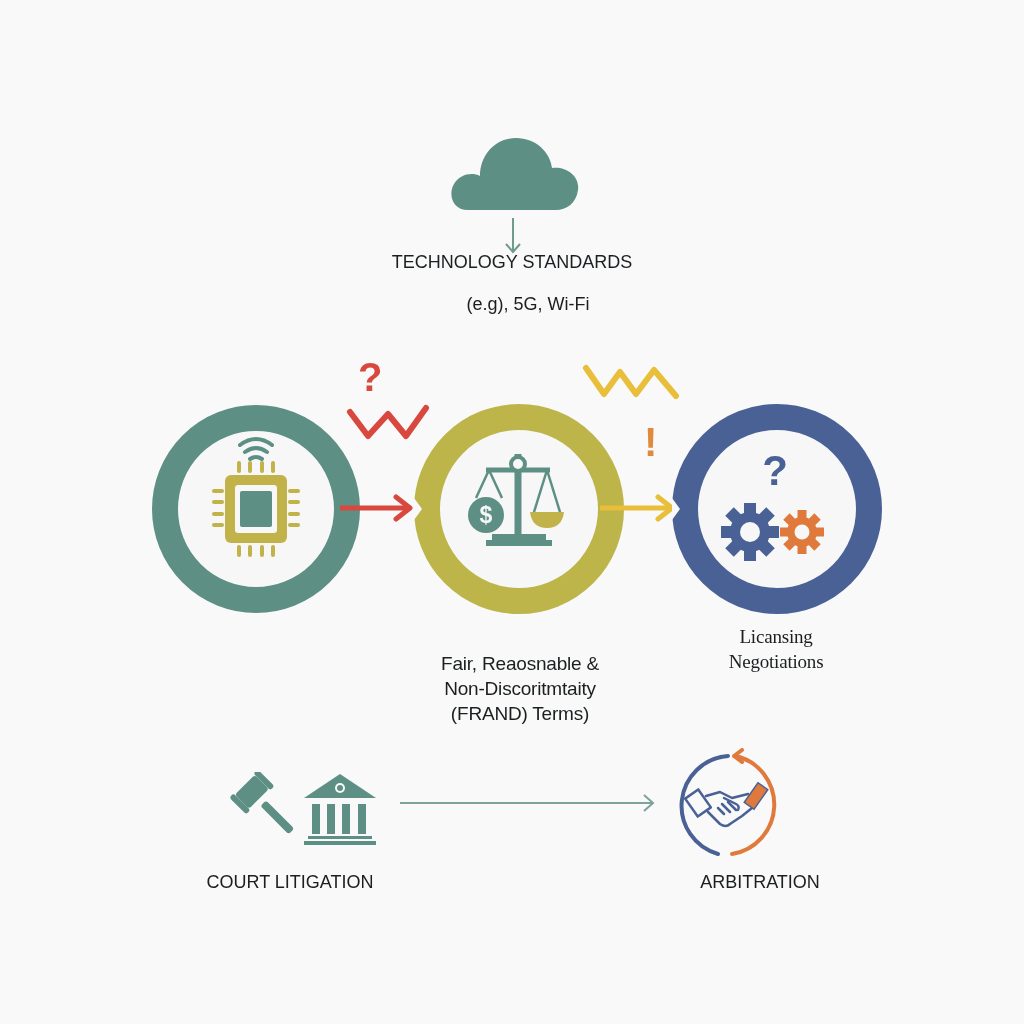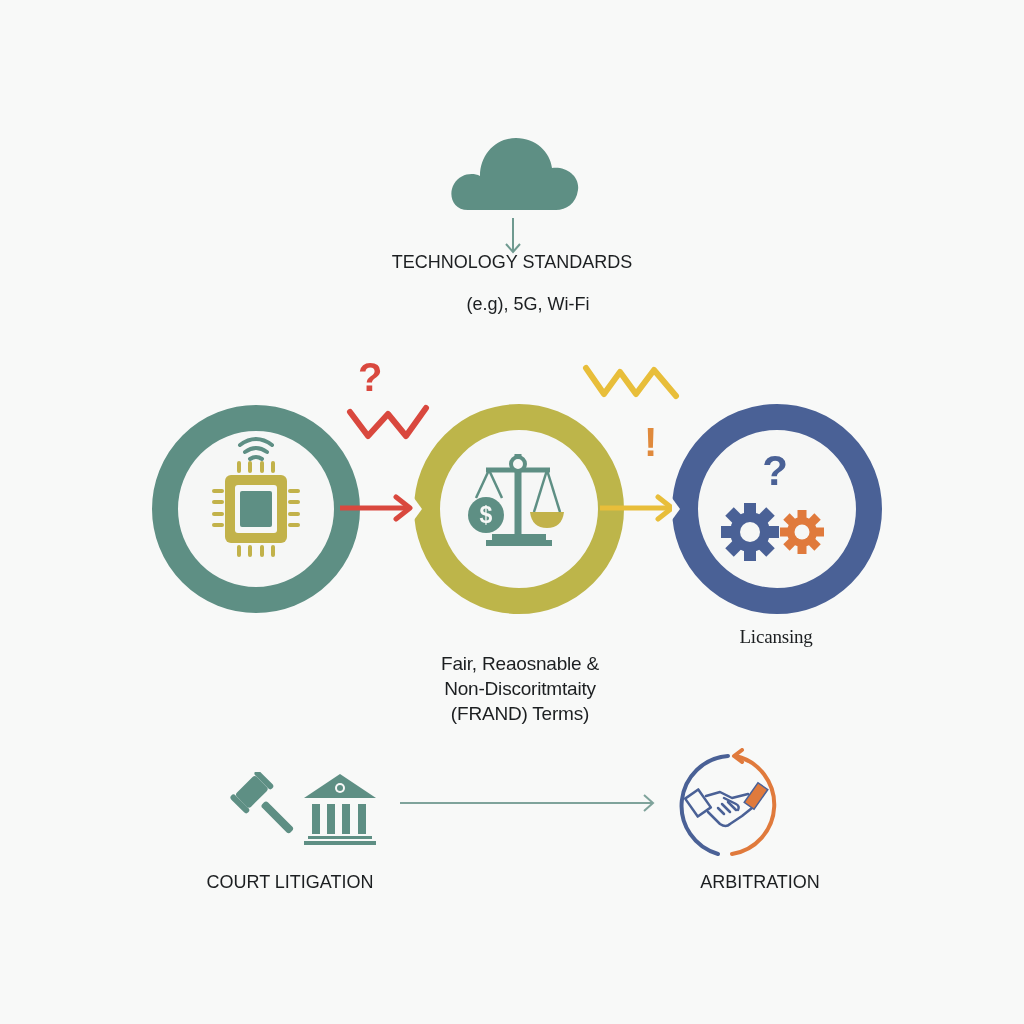--- a/index.html
+++ b/index.html
@@ -155,20 +155,21 @@
 
 <div class="lbl" style="left:140px; top:624px; width:240px;">
 </div>
 <div class="lbl" style="left:400px; top:628px; width:240px;margin-top:23px;">
   <div>Fair, Reaosnable &amp;</div>
   <div>Non-Discoritmtaity</div>
   <div>(FRAND) Terms)</div>
 </div>
 <div class="lbl" style="left:656px; top:624px; width:240px;font-family:Liberation Serif, serif;">
   <div>Licansing</div>
+  <div>Negotiations</div>
 </div>
 
 <div class="abs" style="left:230px; top:772px;">
   <svg width="72" height="68" viewBox="0 0 72 68">
     <g transform="rotate(-45 36 34)" fill="#5e8f84">
       <rect x="32" y="30" width="8" height="40" rx="3"></rect>
       <rect x="22" y="4" width="28" height="20" rx="3"></rect>
       <rect x="16" y="2" width="6" height="24" rx="3"></rect>
       <rect x="50" y="2" width="6" height="24" rx="3"></rect>
     </g>

